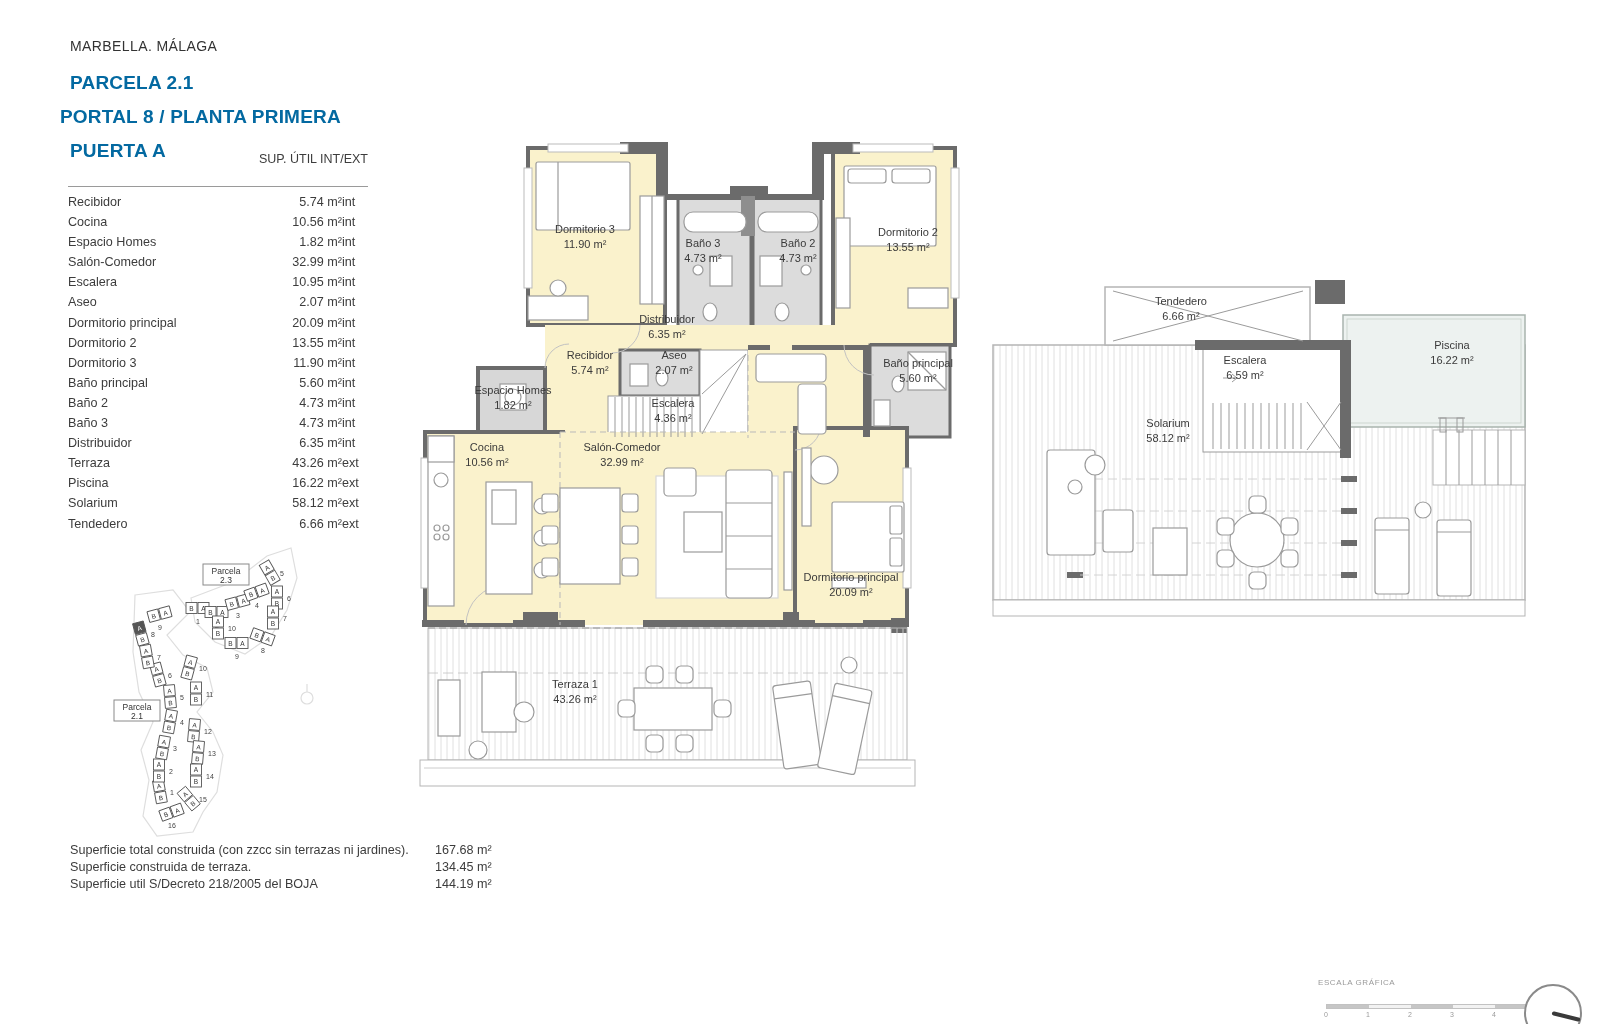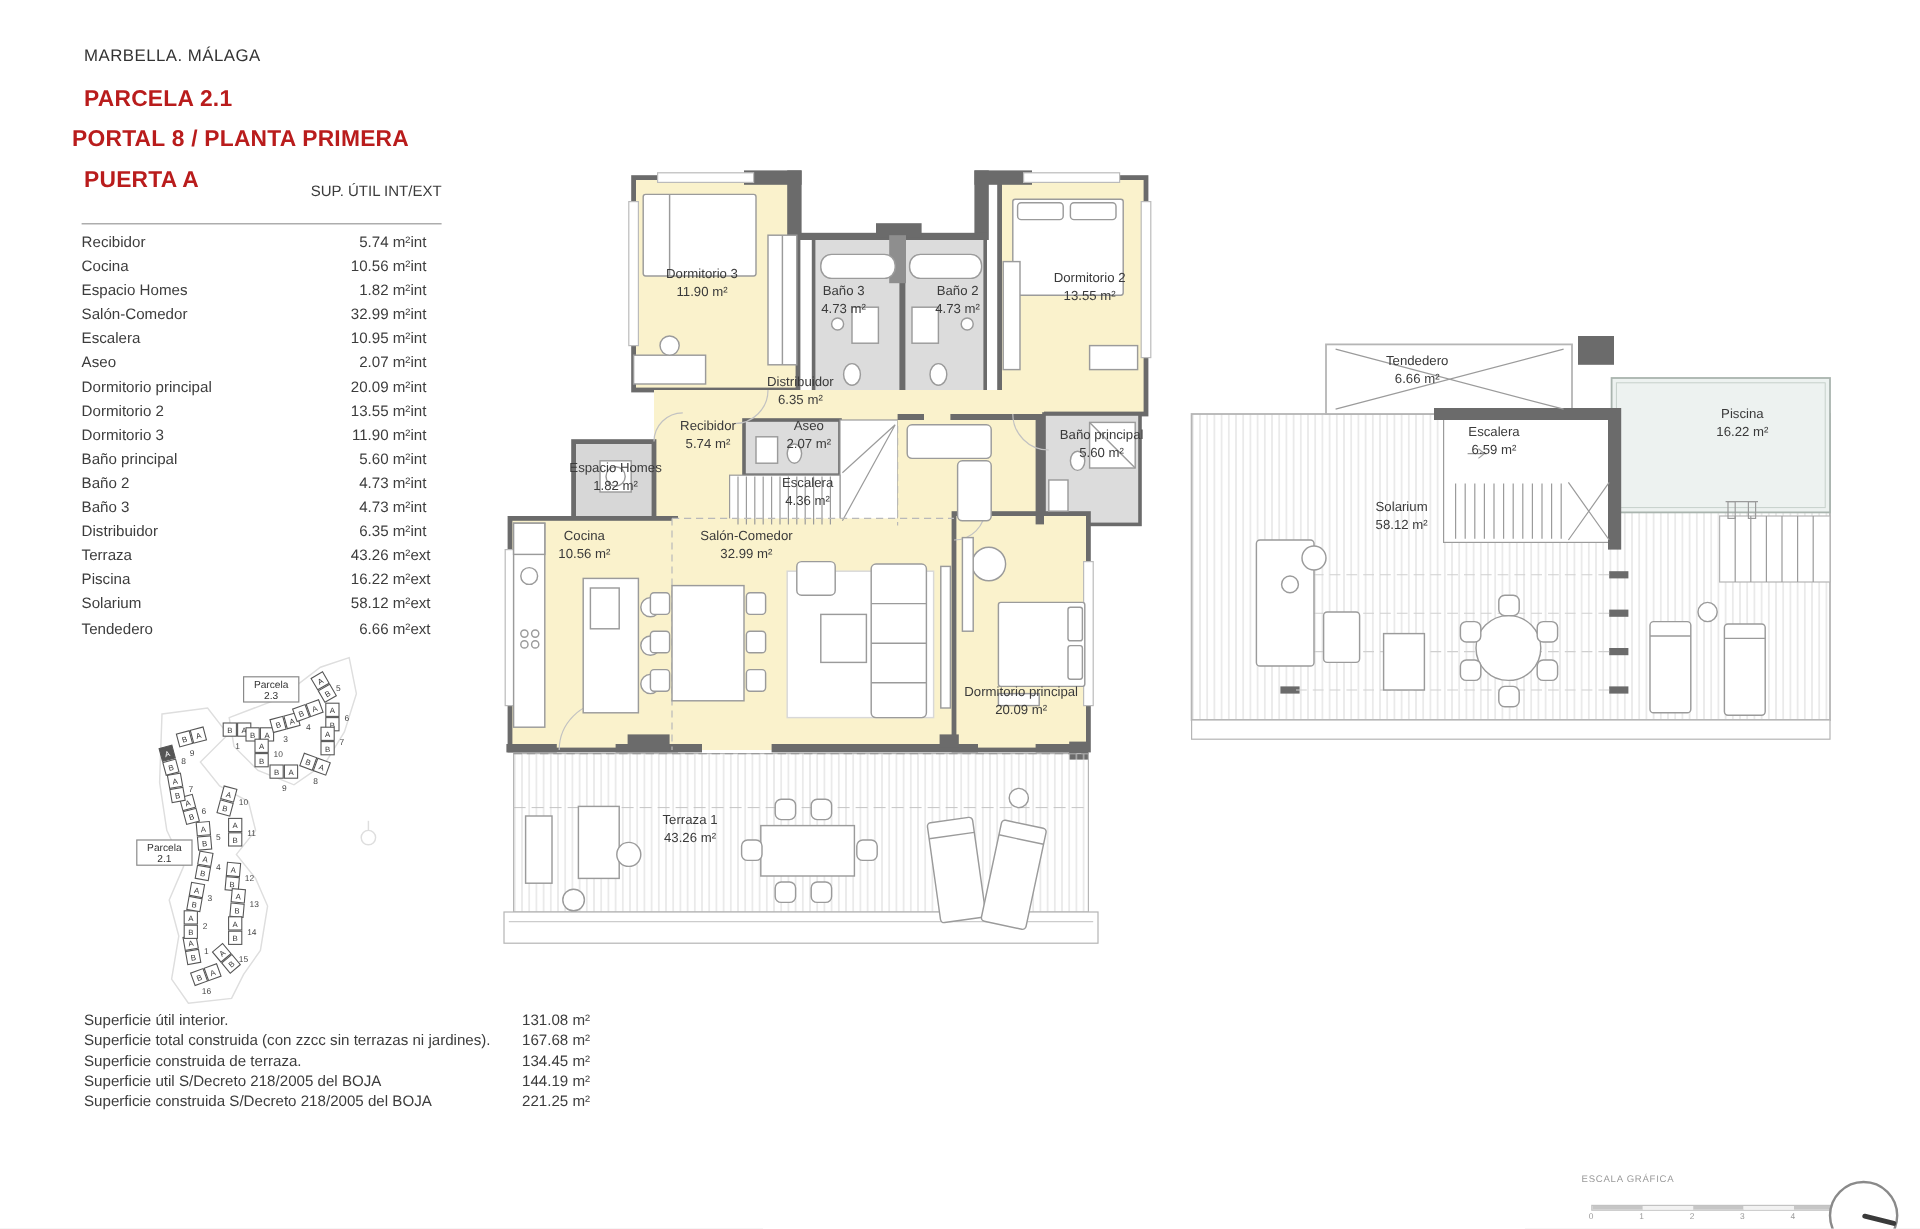--- a/index.html
+++ b/index.html
@@ -1,20 +1,20 @@
 <!DOCTYPE html>
 <html><head>
 <meta charset="utf-8">
 <style>
   html,body{margin:0;padding:0;background:#e8e8e8;}
   #page{position:relative;width:1600px;height:1024px;background:#ffffff;overflow:hidden;
         font-family:Liberation Sans, sans-serif;color:#3c3c3c;}
   .abs{position:absolute;}
   .h-loc{font-size:14px;color:#333;letter-spacing:.4px;}
-  .h-big{font-size:19px;font-weight:bold;color:#b91c1c;letter-spacing:.2px;line-height:33px;}
+  .h-big{font-size:19px;font-weight:bold;color:#0369a1;letter-spacing:.2px;line-height:33px;}
   #area-table{left:68px;top:152px;width:300px;}
   .tbl-head{font-size:12.5px;text-align:right;padding-bottom:20px;border-bottom:1px solid #9a9a9a;color:#3c3c3c;}
   .trow{display:flex;font-size:12.6px;height:20.1px;align-items:flex-start;}
   .tl{flex:1;}
   .tv{width:80px;text-align:right;}
   .tt{width:26px;}
   #summary{left:70px;top:843px;width:470px;}
   .srow{display:flex;font-size:12.6px;height:16.9px;}
   .sl{width:365px;}
   .rl{position:absolute;transform:translateX(-50%);text-align:center;font-size:11px;line-height:15px;
@@ -126,38 +126,30 @@
         <div class="trow">
           <span class="tl">Tendedero</span>
           <span class="tv">6.66 m²</span>
           <span class="tt">ext</span>
         </div>
       </div>
   </div>
 
   <div class="abs" id="summary">
       <div class="srow">
-        <span class="sl">Superficie útil interior.</span>
-        <span>131.08 m²</span>
-      </div>
-      <div class="srow">
         <span class="sl">Superficie total construida (con zzcc sin terrazas ni jardines).</span>
         <span>167.68 m²</span>
       </div>
       <div class="srow">
         <span class="sl">Superficie construida de terraza.</span>
         <span>134.45 m²</span>
       </div>
       <div class="srow">
         <span class="sl">Superficie util S/Decreto 218/2005 del BOJA</span>
         <span>144.19 m²</span>
-      </div>
-      <div class="srow">
-        <span class="sl">Superficie construida S/Decreto 218/2005 del BOJA</span>
-        <span>221.25 m²</span>
       </div>
     </div>
 
   <svg class="abs" style="left:408px;top:138px" width="560" height="670" viewBox="0 0 560 670">
     <defs>
       <pattern id="vh" width="6" height="10" patternUnits="userSpaceOnUse">
         <path d="M3 0V10" stroke="#d8d8d8" stroke-width="0.8"></path>
       </pattern>
     </defs>
 

